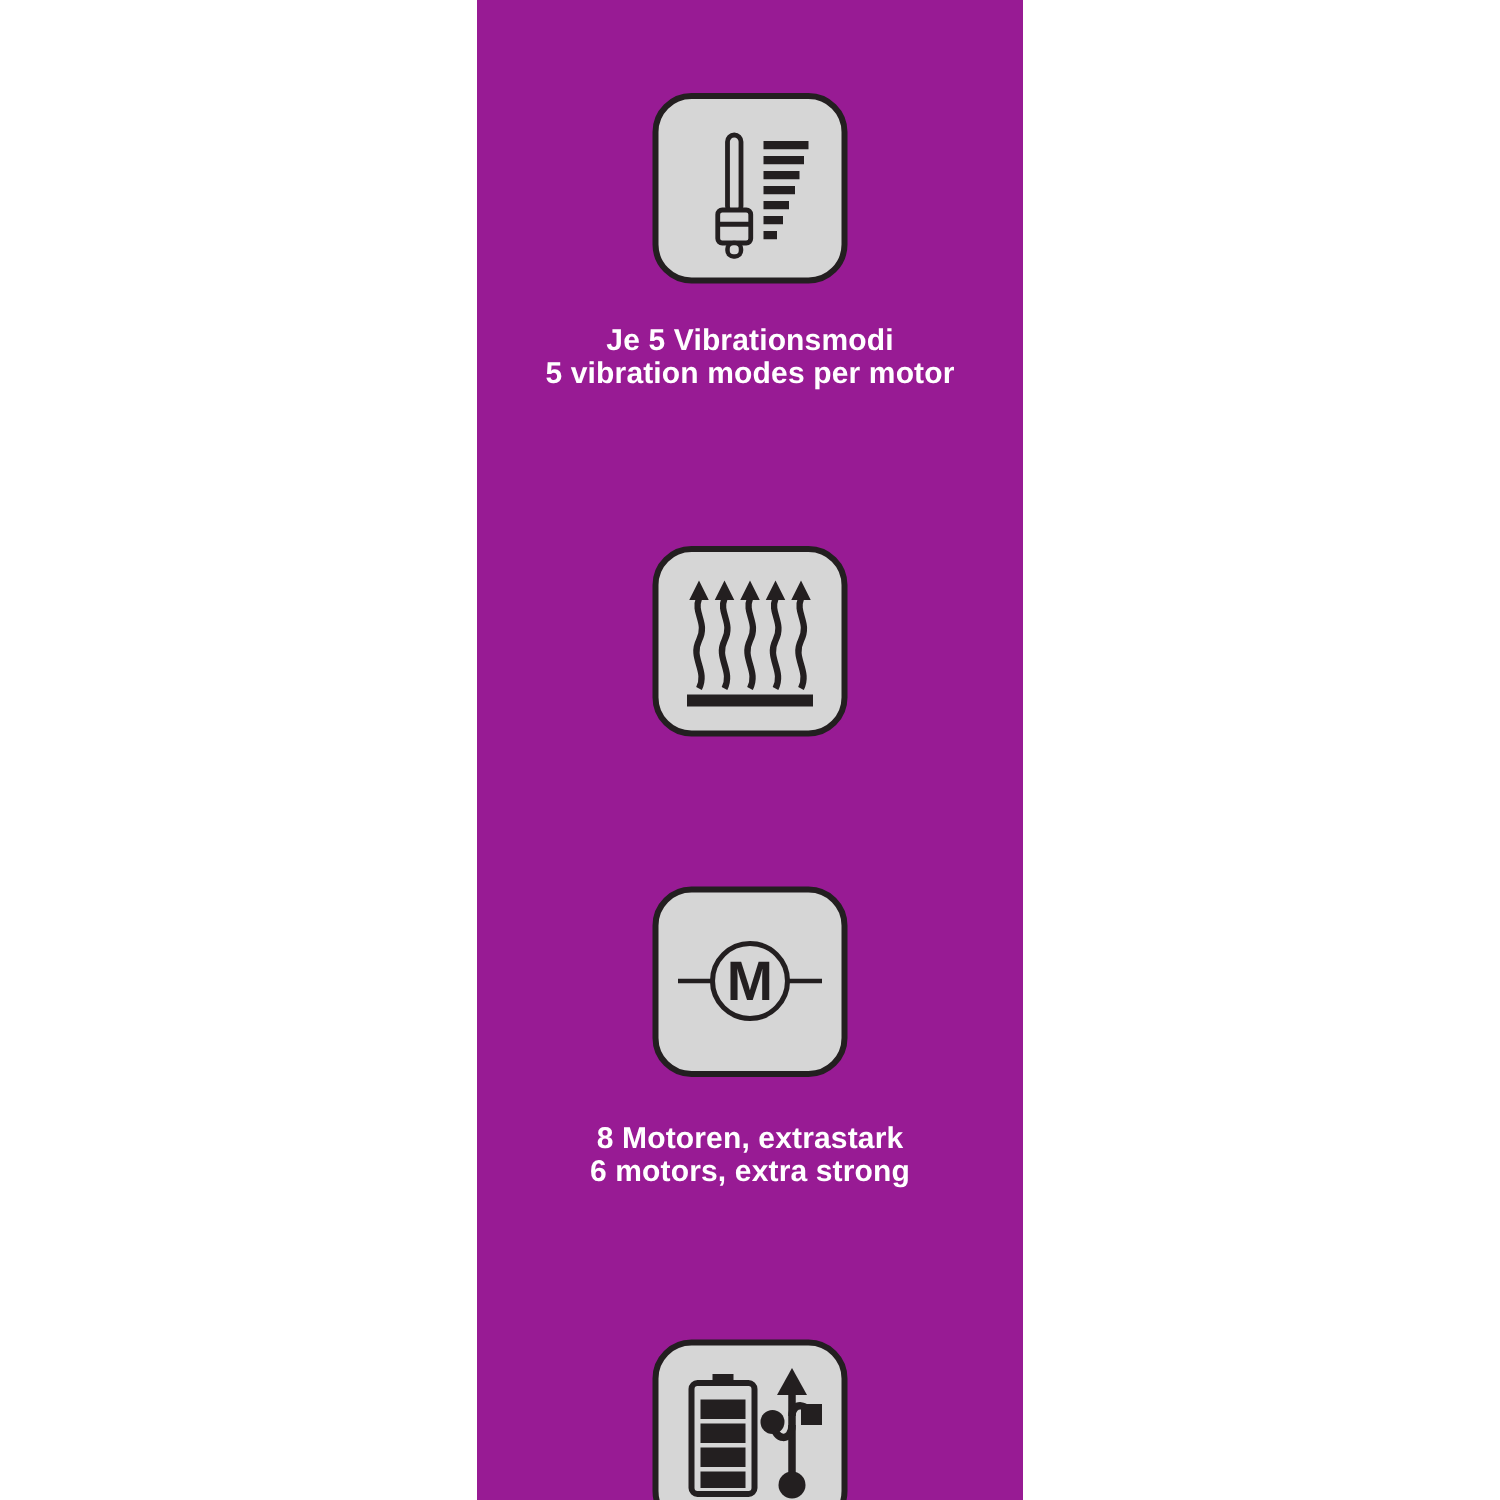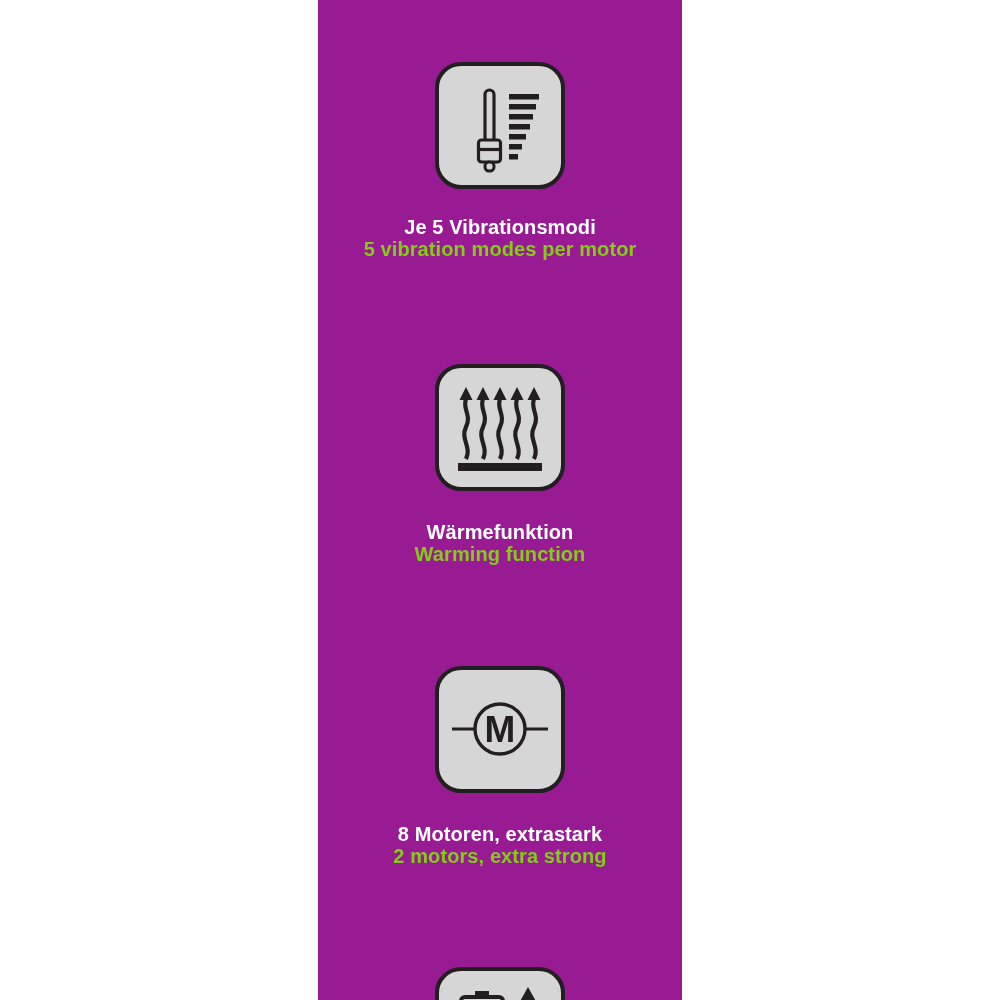--- a/index.html
+++ b/index.html
@@ -62,21 +62,21 @@
   .cap-de {
     font-size: 20px;
     font-weight: bold;
     color: #ffffff;
     letter-spacing: 0.1px;
     white-space: nowrap;
   }
   .cap-en {
     font-size: 20px;
     font-weight: bold;
-    color: #84cc16;
+    color: #ffffff;
     letter-spacing: 0.1px;
     white-space: nowrap;
   }
 
   
   #f1 { margin-top: 62px; }
   #f1 .caption { margin-top: 27px; }
 
   #f2 { margin-top: 103px; }
   #f2 .caption { margin-top: 30px; }
@@ -136,40 +136,36 @@
               <polygon points="14,8 7.5,21 20.5,21"></polygon>
               <polygon points="31,8 24.5,21 37.5,21"></polygon>
               <polygon points="48,8 41.5,21 54.5,21"></polygon>
               <polygon points="65,8 58.5,21 71.5,21"></polygon>
               <polygon points="82,8 75.5,21 88.5,21"></polygon>
             </g>
             <rect x="6" y="84" width="84" height="8" fill="#231f20"></rect>
           </svg>
         </span>
       </div>
-      <div class="caption">
-        <div class="cap-de">Wärmefunktion</div>
-        <div class="cap-en">Warming function</div>
-      </div>
     </div>
 
     <div class="feature" id="f3">
       <div class="tile">
         <span>
           <svg width="100" height="80" viewBox="0 0 100 80">
             <line x1="2" y1="40" x2="26" y2="40" stroke="#231f20" stroke-width="3"></line>
             <line x1="74" y1="40" x2="98" y2="40" stroke="#231f20" stroke-width="3"></line>
             <circle cx="50" cy="40" r="25" fill="none" stroke="#231f20" stroke-width="3.4"></circle>
             <text x="50" y="40" text-anchor="middle" dominant-baseline="central" font-family="Liberation Sans, sans-serif" font-size="37" font-weight="bold" fill="#231f20">M</text>
           </svg>
         </span>
       </div>
       <div class="caption">
         <div class="cap-de">8 Motoren, extrastark</div>
-        <div class="cap-en">2 motors, extra strong</div>
+        <div class="cap-en">6 motors, extra strong</div>
       </div>
     </div>
 
     <div class="feature" id="f4">
       <div class="tile">
         <span>
           <svg width="100" height="92" viewBox="0 0 100 92">
 
             <g>
               <rect x="25" y="6" width="14" height="7" fill="#231f20"></rect>

